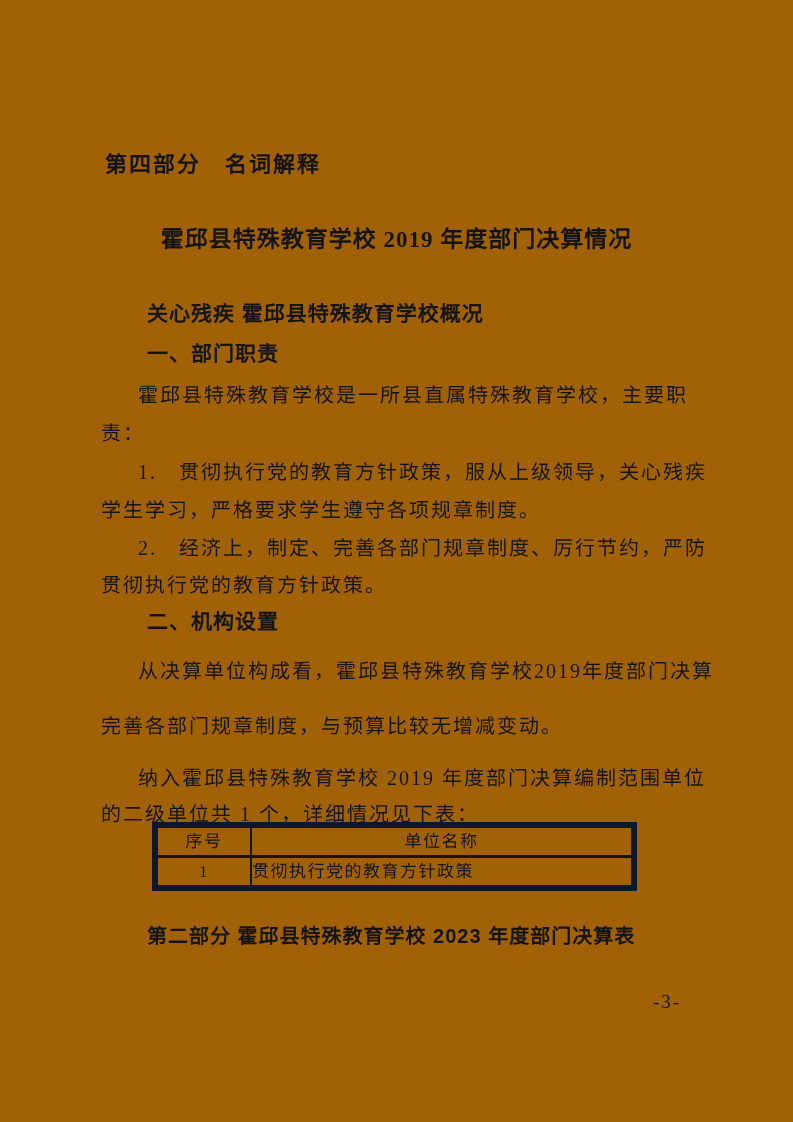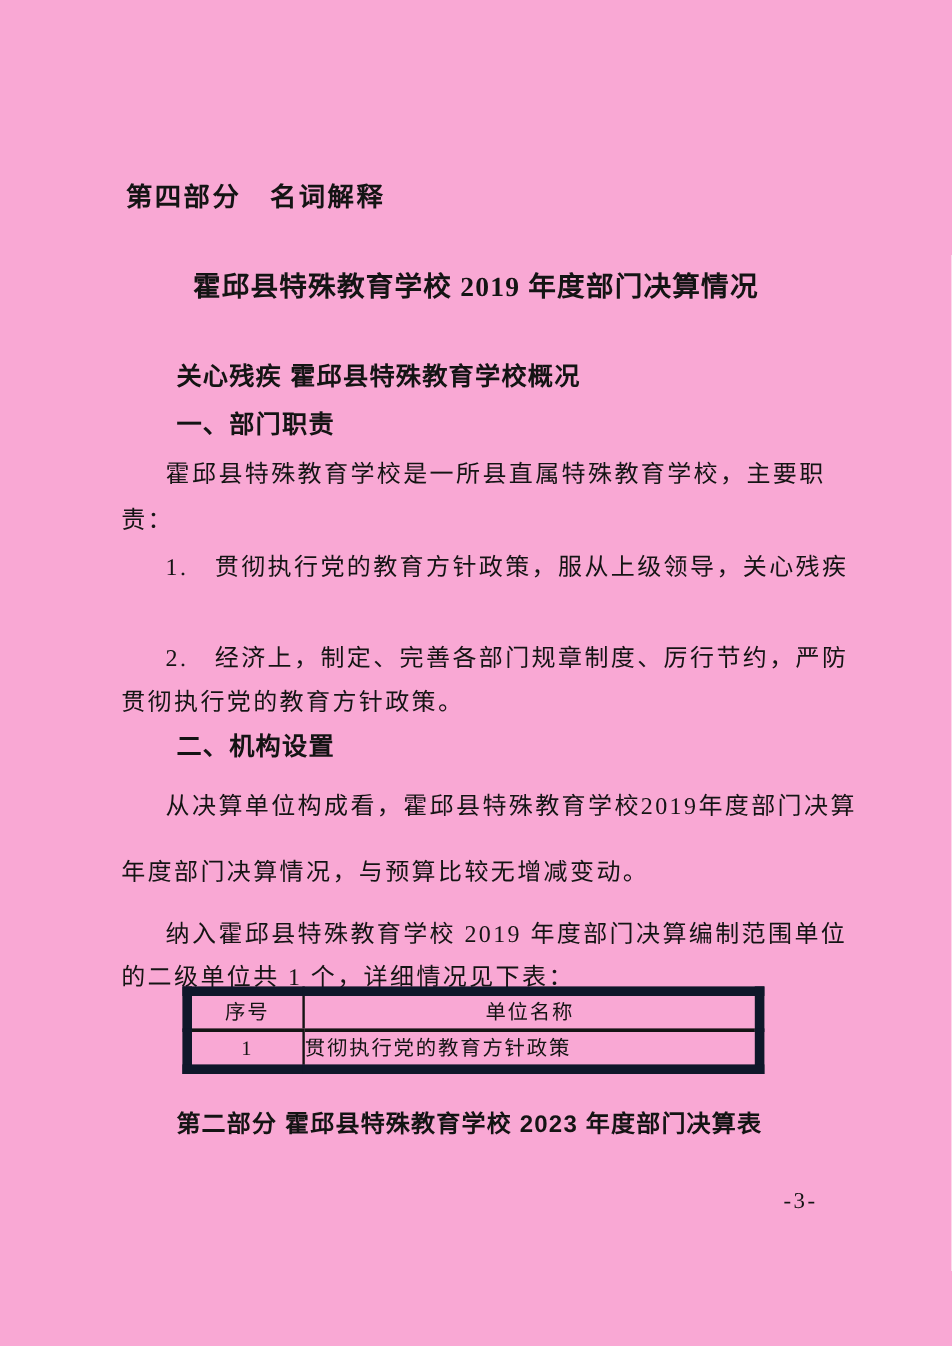--- a/index.html
+++ b/index.html
@@ -1,19 +1,19 @@
 <!DOCTYPE html>
 <html lang="zh-CN"><head>
 <meta charset="utf-8">
 <style>
   html,body{margin:0;padding:0;background:#ffffff;}
   .page{
     position:relative;
     width:793px;height:1122px;
-    background:#f9a8d4;
+    background:#a16207;
     color:#141414;
     font-family:"Liberation Serif","DejaVu Serif",serif;
     overflow:hidden;
   }
   .abs{position:absolute;white-space:nowrap;}
   .sans{font-family:"Liberation Sans","DejaVu Sans",sans-serif;font-weight:bold;}
   .bodyline{font-size:20px;letter-spacing:2px;}
 
   
   .h-part4{left:105px;top:146px;font-size:22px;letter-spacing:2px;}
@@ -34,21 +34,21 @@
   .l-org1a{left:138px;top:655px;}
   .l-org1b{left:101px;top:710px;}
   .l-org2a{left:138px;top:762px;}
   .l-org2b{left:101px;top:798px;}
 
   
   .units-table{
     position:absolute;left:152px;top:822px;width:485px;
     border-collapse:collapse;table-layout:fixed;
     font-size:17px;letter-spacing:1.5px;
-    border:8px solid #0f172a;
+    border:6px solid #0f172a;
   }
   .units-table th,.units-table td{
     border:2px solid #141414;
     padding:0;
     font-weight:normal;
     height:27px;
     line-height:27px;
   }
   .units-table th{border-bottom:3px solid #141414;text-align:center;}
   .col-no{width:92px;text-align:center;}
@@ -67,28 +67,29 @@
   <div class="abs main-title">霍邱县特殊教育学校 2019 年度部门决算情况</div>
 
   <div class="abs sans h-sec1">关心残疾 霍邱县特殊教育学校概况</div>
 
   <div class="abs sans h-duty">一、部门职责</div>
 
   <div class="abs bodyline l-duty1">霍邱县特殊教育学校是一所县直属特殊教育学校，主要职</div>
   <div class="abs bodyline l-duty2">责：</div>
 
   <div class="abs bodyline l-item1a">1.　贯彻执行党的教育方针政策，服从上级领导，关心残疾</div>
+  <div class="abs bodyline l-item1b">学生学习，严格要求学生遵守各项规章制度。</div>
 
   <div class="abs bodyline l-item2a">2.　经济上，制定、完善各部门规章制度、厉行节约，严防</div>
   <div class="abs bodyline l-item2b">贯彻执行党的教育方针政策。</div>
 
   <div class="abs sans h-org">二、机构设置</div>
 
   <div class="abs bodyline l-org1a">从决算单位构成看，霍邱县特殊教育学校2019年度部门决算</div>
-  <div class="abs bodyline l-org1b">年度部门决算情况，与预算比较无增减变动。</div>
+  <div class="abs bodyline l-org1b">完善各部门规章制度，与预算比较无增减变动。</div>
 
   <div class="abs bodyline l-org2a">纳入霍邱县特殊教育学校 2019 年度部门决算编制范围单位</div>
   <div class="abs bodyline l-org2b">的二级单位共 1 个，详细情况见下表：</div>
 
   <table class="units-table">
     <thead>
       <tr>
         <th class="col-no">序号</th>
         <th class="col-name">单位名称</th>
       </tr>

